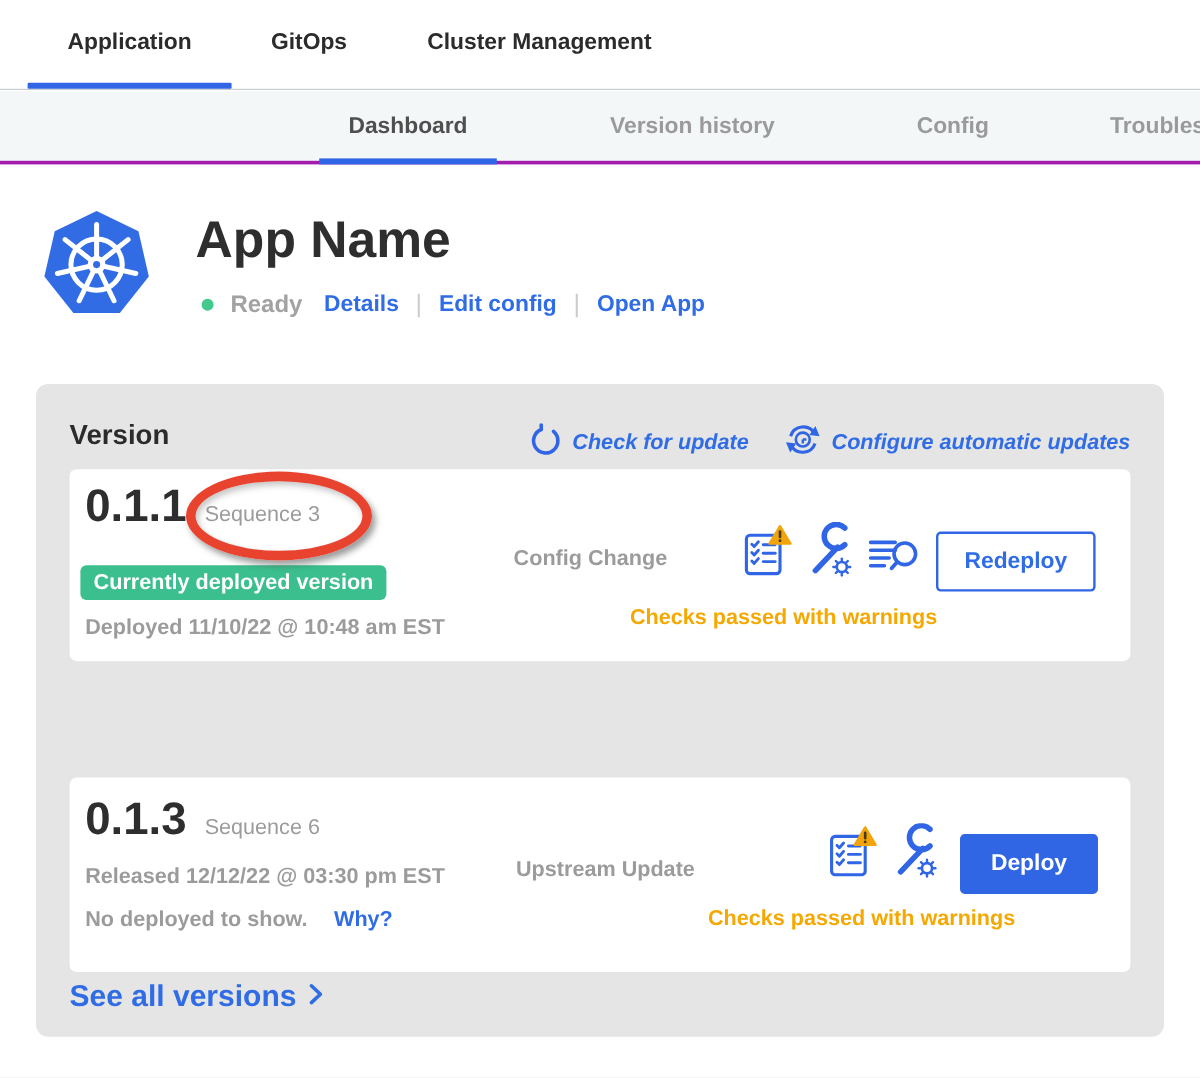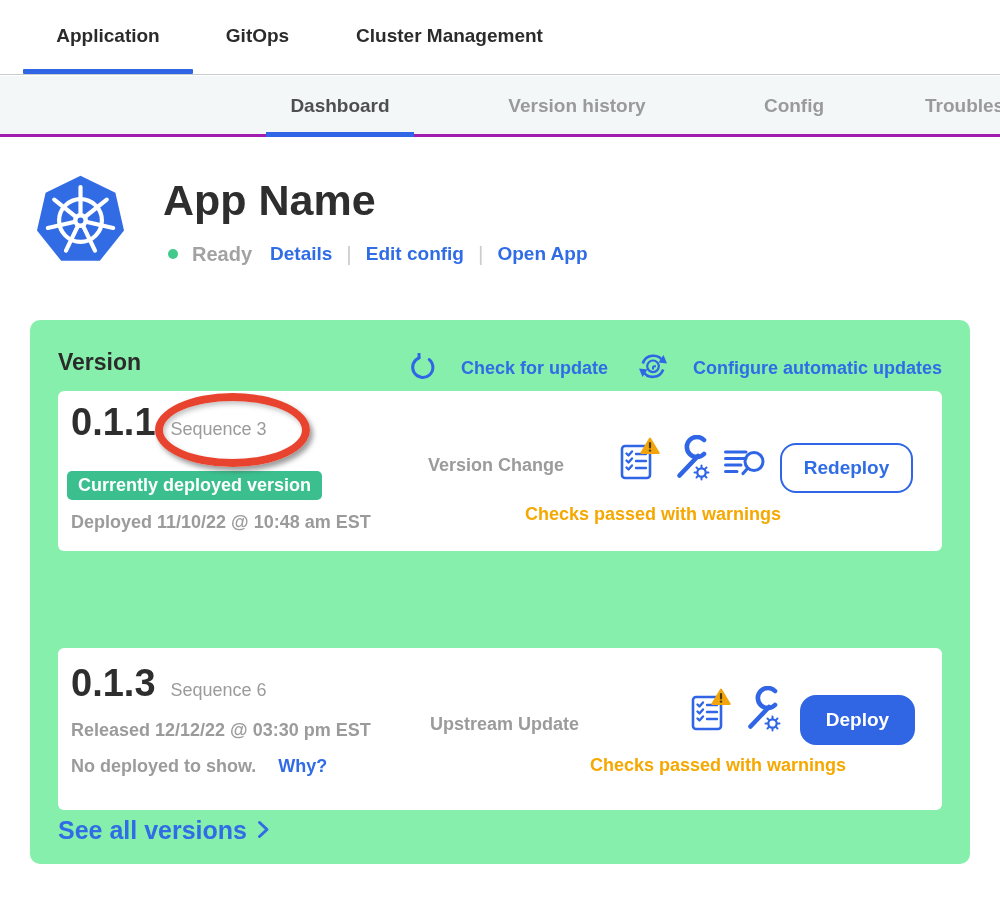--- a/index.html
+++ b/index.html
@@ -36,27 +36,27 @@
                 font-weight:800; color:#2e2e2e; }
   .status-row { position:absolute; left:168px; top:242px; display:flex;
                 align-items:center; gap:14px; }
   .status-dot { width:10px; height:10px; border-radius:50%; background:#44c98c; }
   .status-text { font-size:20px; font-weight:700; color:#a2a2a2; margin-right:4px; }
   .hlink { font-size:19px; font-weight:700; color:#2f6ce6; cursor:pointer; }
   .vdiv { color:#c9cdd0; font-size:21px; font-weight:400; }
 
   
   .card { position:absolute; left:30px; top:320px; width:940px; height:544px;
-          background:#86efac; border-radius:10px; }
+          background:#e5e5e5; border-radius:10px; }
   .card-title { position:absolute; left:28px; top:29px; font-size:23px;
                 font-weight:700; color:#2b2b2b; }
   .card-actions { position:absolute; right:28px; top:31px; display:flex;
                   align-items:center; gap:30px; }
-  .action-link { display:flex; align-items:center; gap:25px; font-size:18px;
-                 font-weight:700; color:#2f6ce6; cursor:pointer; }
+  .action-link { display:flex; align-items:center; gap:9px; font-size:18px;
+                 font-weight:700; color:#2f6ce6; cursor:pointer;font-style:italic; }
 
   .vrow { position:absolute; left:28px; width:884px; background:#fff;
           border-radius:6px; }
   #row-current { top:71px; height:160px; }
   #row-available { top:328px; height:162px; }
 
   .ver-line { position:absolute; left:13px; top:10px; display:flex;
               align-items:baseline; gap:15px; }
   .ver-num { font-size:38px; font-weight:800; color:#2e2e2e; }
   .ver-seq { font-size:18px; font-weight:400; color:#9b9b9b; }
@@ -73,21 +73,21 @@
   .source-label { position:absolute; font-size:18px; font-weight:700; color:#9b9b9b; }
   #source-current { left:370px; top:64px; }
   #source-available { left:372px; top:66px; }
 
   .icons { position:absolute; display:flex; align-items:flex-end; gap:13px; }
   #icons-current { left:561px; top:44px; }
   #icons-available { left:632px; top:38px; }
   .icons svg { display:block; cursor:pointer; }
 
   .btn { position:absolute; display:flex; align-items:center; justify-content:center;
-         font-size:19px; font-weight:700; border-radius:16px; cursor:pointer; }
+         font-size:19px; font-weight:700; border-radius:4px; cursor:pointer; }
   #redeploy-btn { left:722px; top:52px; width:133px; height:50px; background:#fff;
                   border:2px solid #3066e5; color:#2f6ce6; }
   #deploy-btn { left:742px; top:47px; width:115px; height:50px; background:#3066e4;
                 border:2px solid #3066e4; color:#fff; }
 
   .checks { position:absolute; text-align:center; font-size:18px; font-weight:700;
             color:#f5a800; }
   #checks-current { left:400px; top:113px; width:390px; }
   #checks-available { left:500px; top:107px; width:320px; }
 
@@ -180,21 +180,21 @@
     </div>
   </div>
 
   <div class="vrow" id="row-current">
     <div class="ver-line">
       <span class="ver-num">0.1.1</span>
       <span class="ver-seq">Sequence 3</span>
     </div>
     <div class="badge">Currently deployed version</div>
     <div class="meta" id="deployed">Deployed 11/10/22 @ 10:48 am EST</div>
-    <div class="source-label" id="source-current">Version Change</div>
+    <div class="source-label" id="source-current">Config Change</div>
 
     <div class="icons" id="icons-current">
       <svg width="41" height="44" viewBox="0 0 41 44">
         <rect x="3" y="9" width="28" height="32" rx="3" fill="#ffffff" stroke="#3066e5" stroke-width="2.6"></rect>
         <g fill="none" stroke="#3066e5" stroke-width="2.4" stroke-linecap="round" stroke-linejoin="round">
           <polyline points="7.5,16.5 9.5,18.5 13,14.5"></polyline>
             <line x1="17" y1="17" x2="27" y2="17"></line>
           <polyline points="7.5,23.5 9.5,25.5 13,21.5"></polyline>
             <line x1="17" y1="24" x2="27" y2="24"></line>
           <polyline points="7.5,30.5 9.5,32.5 13,28.5"></polyline>

